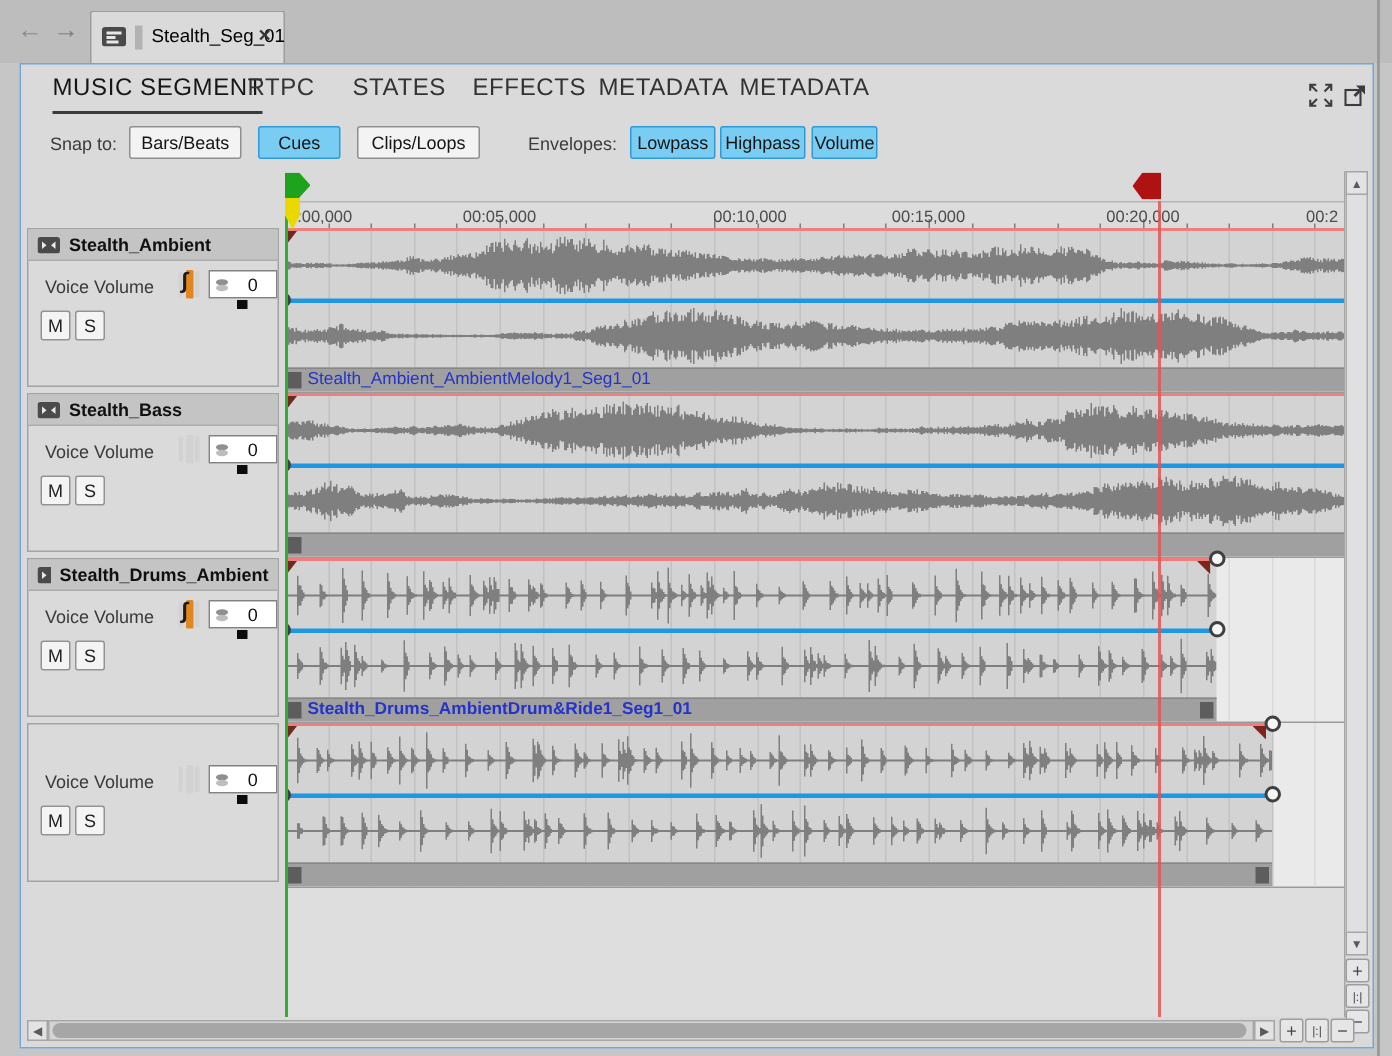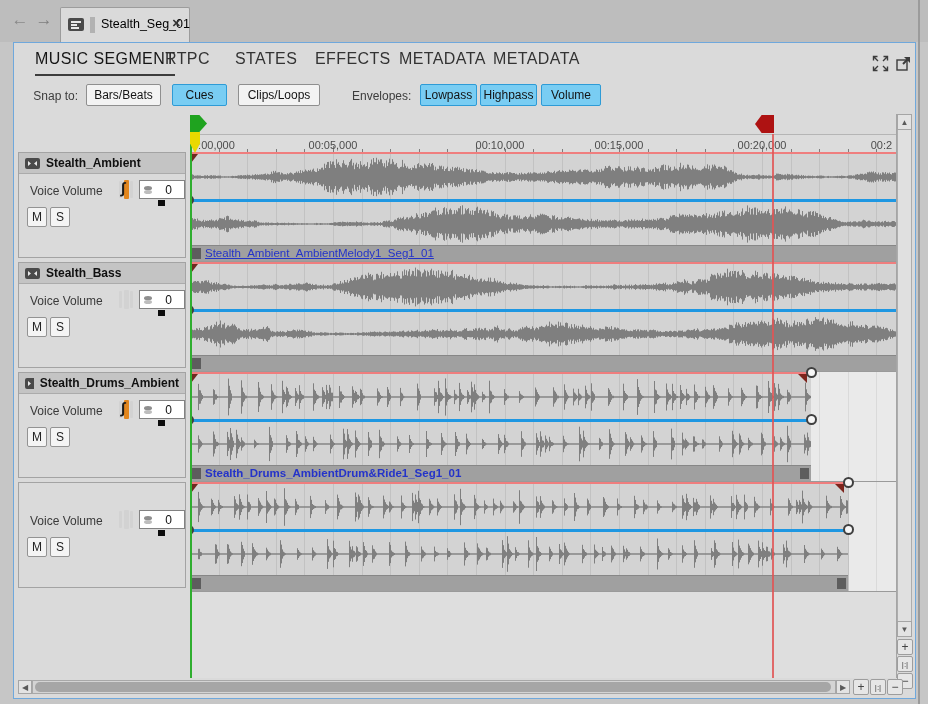--- a/index.html
+++ b/index.html
@@ -138,21 +138,21 @@
   </svg>
 </span>
 
 <div class="tlabel" style="left:24px;width:54px;text-align:right">Snap to:</div>
 <div class="tbtn" style="left:86px;width:75px">Bars/Beats</div>
 <div class="tbtn active" style="left:172px;width:55px">Cues</div>
 <div class="tbtn" style="left:238px;width:82px">Clips/Loops</div>
 <div class="tlabel" style="left:352px">Envelopes:</div>
 <div class="tbtn active" style="left:420px;width:57px">Lowpass</div>
 <div class="tbtn active" style="left:480px;width:57px">Highpass</div>
-<div class="tbtn active" style="left:541px;width:60px">Volume</div>
+<div class="tbtn active" style="left:541px;width:44px">Volume</div>
 
 <div class="thead" style="top:152px">
   <div class="tbar">
     <svg width="15" height="11">
         <rect width="15" height="11" rx="2" fill="#4a4a4a"></rect>
         <polygon points="6,5.5 3,3 3,8" fill="#e9e9e9"></polygon>
         <polygon points="9,5.5 12,3 12,8" fill="#e9e9e9"></polygon>
       </svg>
     <span class="tname">Stealth_Ambient</span>
   </div>
@@ -313,21 +313,21 @@
       <div class="env-top" style="width: 706px; background: rgb(239, 126, 126);"></div>
     <svg class="wave w1" width="706" height="42">
         <path d="M0.5 19.2V22.8M1.5 19.5V22.5M2.5 18.4V23.6M3.5 18.9V23.1M4.5 19.8V22.2M5.5 19.6V22.4M6.5 19.6V22.4M7.5 19.3V22.7M8.5 19.5V22.5M9.5 19.5V22.5M10.5 19.5V22.5M11.5 20.0V22.0M12.5 20.0V22.0M13.5 20.1V21.9M14.5 19.4V22.6M15.5 19.4V22.6M16.5 19.8V22.2M17.5 19.1V22.9M18.5 20.0V22.0M19.5 19.8V22.2M20.5 19.3V22.7M21.5 19.1V22.9M22.5 19.8V22.2M23.5 19.3V22.7M24.5 19.5V22.5M25.5 19.4V22.6M26.5 20.0V22.0M27.5 19.8V22.2M28.5 19.6V22.4M29.5 19.7V22.3M30.5 19.5V22.5M31.5 20.3V21.7M32.5 20.3V21.7M33.5 20.4V21.6M34.5 20.2V21.8M35.5 20.3V21.7M36.5 20.3V21.7M37.5 20.4V21.6M38.5 20.2V21.8M39.5 20.4V21.6M40.5 20.3V21.7M41.5 20.1V21.9M42.5 19.8V22.2M43.5 20.0V22.0M44.5 20.2V21.8M45.5 19.9V22.1M46.5 20.0V22.0M47.5 19.7V22.3M48.5 19.3V22.7M49.5 19.5V22.5M50.5 19.2V22.8M51.5 19.1V22.9M52.5 19.7V22.3M53.5 19.2V22.8M54.5 19.3V22.7M55.5 19.0V23.0M56.5 19.6V22.4M57.5 18.6V23.4M58.5 19.2V22.8M59.5 18.9V23.1M60.5 19.6V22.4M61.5 19.7V22.3M62.5 18.6V23.4M63.5 19.3V22.7M64.5 18.9V23.1M65.5 18.1V23.9M66.5 19.1V22.9M67.5 18.4V23.6M68.5 19.0V23.0M69.5 18.5V23.5M70.5 18.6V23.4M71.5 18.2V23.8M72.5 18.5V23.5M73.5 18.2V23.8M74.5 17.9V24.1M75.5 17.5V24.5M76.5 18.9V23.1M77.5 17.7V24.3M78.5 18.2V23.8M79.5 18.6V23.4M80.5 18.1V23.9M81.5 15.7V26.3M82.5 17.8V24.2M83.5 14.9V27.1M84.5 16.5V25.5M85.5 14.9V27.1M86.5 16.7V25.3M87.5 16.5V25.5M88.5 16.2V25.8M89.5 16.1V25.9M90.5 18.5V23.5M91.5 16.6V25.4M92.5 17.2V24.8M93.5 18.3V23.7M94.5 18.2V23.8M95.5 18.1V23.9M96.5 18.6V23.4M97.5 17.2V24.8M98.5 18.2V23.8M99.5 17.2V24.8M100.5 16.4V25.6M101.5 16.9V25.1M102.5 17.7V24.3M103.5 18.5V23.5M104.5 17.0V25.0M105.5 16.8V25.2M106.5 15.5V26.5M107.5 16.8V25.2M108.5 15.3V26.7M109.5 17.1V24.9M110.5 14.1V27.9M111.5 17.1V24.9M112.5 14.6V27.4M113.5 15.9V26.1M114.5 15.4V26.6M115.5 13.5V28.5M116.5 14.7V27.3M117.5 15.5V26.5M118.5 14.0V28.0M119.5 14.9V27.1M120.5 13.8V28.2M121.5 15.6V26.4M122.5 13.7V28.3M123.5 12.6V29.4M124.5 15.1V26.9M125.5 15.9V26.1M126.5 16.1V25.9M127.5 12.4V29.6M128.5 15.0V27.0M129.5 13.1V28.9M130.5 13.4V28.6M131.5 11.8V30.2M132.5 11.6V30.4M133.5 13.7V28.3M134.5 7.7V34.3M135.5 12.0V30.0M136.5 8.7V33.3M137.5 6.0V36.0M138.5 5.9V36.1M139.5 12.0V30.0M140.5 5.2V36.8M141.5 8.3V33.7M142.5 5.7V36.3M143.5 5.5V36.5M144.5 9.1V32.9M145.5 11.9V30.1M146.5 3.2V38.8M147.5 7.7V34.3M148.5 6.2V35.8M149.5 9.0V33.0M150.5 10.5V31.5M151.5 11.4V30.6M152.5 7.2V34.8M153.5 4.2V37.8M154.5 7.6V34.4M155.5 9.0V33.0M156.5 8.8V33.2M157.5 11.4V30.6M158.5 9.5V32.5M159.5 6.0V36.0M160.5 4.5V37.5M161.5 2.9V39.1M162.5 9.5V32.5M163.5 6.8V35.2M164.5 13.2V28.8M165.5 8.5V33.5M166.5 6.7V35.3M167.5 11.0V31.0M168.5 8.1V33.9M169.5 12.7V29.3M170.5 5.2V36.8M171.5 8.8V33.2M172.5 10.5V31.5M173.5 9.1V32.9M174.5 8.3V33.7M175.5 10.7V31.3M176.5 10.0V32.0M177.5 6.2V35.8M178.5 12.9V29.1M179.5 11.2V30.8M180.5 7.6V34.4M181.5 3.5V38.5M182.5 8.6V33.4M183.5 2.0V40.0M184.5 6.2V35.8M185.5 6.3V35.7M186.5 1.8V40.2M187.5 8.1V33.9M188.5 3.7V38.3M189.5 5.7V36.3M190.5 3.4V38.6M191.5 3.3V38.7M192.5 7.2V34.8M193.5 10.3V31.7M194.5 7.2V34.8M195.5 11.6V30.4M196.5 4.4V37.6M197.5 10.0V32.0M198.5 6.4V35.6M199.5 2.7V39.3M200.5 8.2V33.8M201.5 7.8V34.2M202.5 3.2V38.8M203.5 5.8V36.2M204.5 8.6V33.4M205.5 8.3V33.7M206.5 7.0V35.0M207.5 10.9V31.1M208.5 12.5V29.5M209.5 12.4V29.6M210.5 11.0V31.0M211.5 10.7V31.3M212.5 3.9V38.1M213.5 11.2V30.8M214.5 7.5V34.5M215.5 9.8V32.2M216.5 11.9V30.1M217.5 10.5V31.5M218.5 12.6V29.4M219.5 12.9V29.1M220.5 12.1V29.9M221.5 14.0V28.0M222.5 11.5V30.5M223.5 12.0V30.0M224.5 9.3V32.7M225.5 12.3V29.7M226.5 12.4V29.6M227.5 8.1V33.9M228.5 7.2V34.8M229.5 11.1V30.9M230.5 9.0V33.0M231.5 9.5V32.5M232.5 10.3V31.7M233.5 12.1V29.9M234.5 7.6V34.4M235.5 8.7V33.3M236.5 9.8V32.2M237.5 11.1V30.9M238.5 9.1V32.9M239.5 7.1V34.9M240.5 10.6V31.4M241.5 7.9V34.1M242.5 7.0V35.0M243.5 9.3V32.7M244.5 14.2V27.8M245.5 10.7V31.3M246.5 14.3V27.7M247.5 12.8V29.2M248.5 13.1V28.9M249.5 9.7V32.3M250.5 10.4V31.6M251.5 9.7V32.3M252.5 13.1V28.9M253.5 10.4V31.6M254.5 15.0V27.0M255.5 13.0V29.0M256.5 12.3V29.7M257.5 10.7V31.3M258.5 15.0V27.0M259.5 15.1V26.9M260.5 12.7V29.3M261.5 14.2V27.8M262.5 10.9V31.1M263.5 15.1V26.9M264.5 12.2V29.8M265.5 11.3V30.7M266.5 12.1V29.9M267.5 10.8V31.2M268.5 13.9V28.1M269.5 11.5V30.5M270.5 13.9V28.1M271.5 13.1V28.9M272.5 15.1V26.9M273.5 12.2V29.8M274.5 16.2V25.8M275.5 15.9V26.1M276.5 12.7V29.3M277.5 13.3V28.7M278.5 14.1V27.9M279.5 13.2V28.8M280.5 16.5V25.5M281.5 13.5V28.5M282.5 13.2V28.8M283.5 15.3V26.7M284.5 16.2V25.8M285.5 14.0V28.0M286.5 13.3V28.7M287.5 16.1V25.9M288.5 16.0V26.0M289.5 14.7V27.3M290.5 16.5V25.5M291.5 14.5V27.5M292.5 14.7V27.3M293.5 14.8V27.2M294.5 15.4V26.6M295.5 15.6V26.4M296.5 16.9V25.1M297.5 17.1V24.9M298.5 17.7V24.3M299.5 17.3V24.7M300.5 17.3V24.7M301.5 17.7V24.3M302.5 16.1V25.9M303.5 16.8V25.2M304.5 18.1V23.9M305.5 18.0V24.0M306.5 16.5V25.5M307.5 17.2V24.8M308.5 17.4V24.6M309.5 16.3V25.7M310.5 17.1V24.9M311.5 18.1V23.9M312.5 16.9V25.1M313.5 18.4V23.6M314.5 17.1V24.9M315.5 17.2V24.8M316.5 16.6V25.4M317.5 16.1V25.9M318.5 18.2V23.8M319.5 16.2V25.8M320.5 16.3V25.7M321.5 16.9V25.1M322.5 17.3V24.7M323.5 17.0V25.0M324.5 17.0V25.0M325.5 18.1V23.9M326.5 17.6V24.4M327.5 18.6V23.4M328.5 18.7V23.3M329.5 17.0V25.0M330.5 18.5V23.5M331.5 16.6V25.4M332.5 17.9V24.1M333.5 18.3V23.7M334.5 17.2V24.8M335.5 17.8V24.2M336.5 18.2V23.8M337.5 17.1V24.9M338.5 16.3V25.7M339.5 17.6V24.4M340.5 16.3V25.7M341.5 17.5V24.5M342.5 17.4V24.6M343.5 16.4V25.6M344.5 16.3V25.7M345.5 16.7V25.3M346.5 16.9V25.1M347.5 17.8V24.2M348.5 17.4V24.6M349.5 17.4V24.6M350.5 16.5V25.5M351.5 18.0V24.0M352.5 16.7V25.3M353.5 17.8V24.2M354.5 16.4V25.6M355.5 17.5V24.5M356.5 16.9V25.1M357.5 15.4V26.6M358.5 15.2V26.8M359.5 16.0V26.0M360.5 16.6V25.4M361.5 16.4V25.6M362.5 17.0V25.0M363.5 16.1V25.9M364.5 14.8V27.2M365.5 17.3V24.7M366.5 15.9V26.1M367.5 15.4V26.6M368.5 14.9V27.1M369.5 14.1V27.9M370.5 15.8V26.2M371.5 15.8V26.2M372.5 14.4V27.6M373.5 15.1V26.9M374.5 16.2V25.8M375.5 15.0V27.0M376.5 16.1V25.9M377.5 15.8V26.2M378.5 15.8V26.2M379.5 13.7V28.3M380.5 14.6V27.4M381.5 15.0V27.0M382.5 13.8V28.2M383.5 14.7V27.3M384.5 15.1V26.9M385.5 14.8V27.2M386.5 16.3V25.7M387.5 15.5V26.5M388.5 14.6V27.4M389.5 13.8V28.2M390.5 13.4V28.6M391.5 15.6V26.4M392.5 15.9V26.1M393.5 14.0V28.0M394.5 13.6V28.4M395.5 13.5V28.5M396.5 14.0V28.0M397.5 13.6V28.4M398.5 14.7V27.3M399.5 15.9V26.1M400.5 15.7V26.3M401.5 14.9V27.1M402.5 16.5V25.5M403.5 16.3V25.7M404.5 15.5V26.5M405.5 15.7V26.3M406.5 13.3V28.7M407.5 14.1V27.9M408.5 15.9V26.1M409.5 13.6V28.4M410.5 16.1V25.9M411.5 12.8V29.2M412.5 14.6V27.4M413.5 14.7V27.3M414.5 12.6V29.4M415.5 10.0V32.0M416.5 11.8V30.2M417.5 12.0V30.0M418.5 10.2V31.8M419.5 9.7V32.3M420.5 10.9V31.1M421.5 14.5V27.5M422.5 12.8V29.2M423.5 14.0V28.0M424.5 14.8V27.2M425.5 11.8V30.2M426.5 12.2V29.8M427.5 12.2V29.8M428.5 10.3V31.7M429.5 10.4V31.6M430.5 12.3V29.7M431.5 13.4V28.6M432.5 14.1V27.9M433.5 15.6V26.4M434.5 11.1V30.9M435.5 14.6V27.4M436.5 15.3V26.7M437.5 14.4V27.6M438.5 10.3V31.7M439.5 13.8V28.2M440.5 10.5V31.5M441.5 14.4V27.6M442.5 14.6V27.4M443.5 15.2V26.8M444.5 11.9V30.1M445.5 14.0V28.0M446.5 12.3V29.7M447.5 10.5V31.5M448.5 11.7V30.3M449.5 13.3V28.7M450.5 15.7V26.3M451.5 12.4V29.6M452.5 12.0V30.0M453.5 11.6V30.4M454.5 12.2V29.8M455.5 15.5V26.5M456.5 15.7V26.3M457.5 16.0V26.0M458.5 13.3V28.7M459.5 14.5V27.5M460.5 13.6V28.4M461.5 15.2V26.8M462.5 13.4V28.6M463.5 12.8V29.2M464.5 16.0V26.0M465.5 11.0V31.0M466.5 12.3V29.7M467.5 13.0V29.0M468.5 12.5V29.5M469.5 15.4V26.6M470.5 11.7V30.3M471.5 9.3V32.7M472.5 9.1V32.9M473.5 8.4V33.6M474.5 14.1V27.9M475.5 8.9V33.1M476.5 14.0V28.0M477.5 14.3V27.7M478.5 9.5V32.5M479.5 12.3V29.7M480.5 10.9V31.1M481.5 14.8V27.2M482.5 14.6V27.4M483.5 13.9V28.1M484.5 10.5V31.5M485.5 12.8V29.2M486.5 12.5V29.5M487.5 13.7V28.3M488.5 14.6V27.4M489.5 11.1V30.9M490.5 6.8V35.2M491.5 12.8V29.2M492.5 11.5V30.5M493.5 9.3V32.7M494.5 13.1V28.9M495.5 11.8V30.2M496.5 12.5V29.5M497.5 8.5V33.5M498.5 8.8V33.2M499.5 11.4V30.6M500.5 12.7V29.3M501.5 13.7V28.3M502.5 9.5V32.5M503.5 12.5V29.5M504.5 13.3V28.7M505.5 11.9V30.1M506.5 13.6V28.4M507.5 13.5V28.5M508.5 14.2V27.8M509.5 14.1V27.9M510.5 14.6V27.4M511.5 13.8V28.2M512.5 12.9V29.1M513.5 12.5V29.5M514.5 10.4V31.6M515.5 12.2V29.8M516.5 12.4V29.6M517.5 8.3V33.7M518.5 13.1V28.9M519.5 9.5V32.5M520.5 14.7V27.3M521.5 12.4V29.6M522.5 8.7V33.3M523.5 10.6V31.4M524.5 8.5V33.5M525.5 9.8V32.2M526.5 12.2V29.8M527.5 12.9V29.1M528.5 10.8V31.2M529.5 10.6V31.4M530.5 11.5V30.5M531.5 11.1V30.9M532.5 12.9V29.1M533.5 13.3V28.7M534.5 9.8V32.2M535.5 10.6V31.4M536.5 11.5V30.5M537.5 15.2V26.8M538.5 14.4V27.6M539.5 15.5V26.5M540.5 14.1V27.9M541.5 14.2V27.8M542.5 15.8V26.2M543.5 15.5V26.5M544.5 17.6V24.4M545.5 16.5V25.5M546.5 17.0V25.0M547.5 18.7V23.3M548.5 18.7V23.3M549.5 18.3V23.7M550.5 18.7V23.3M551.5 17.6V24.4M552.5 19.3V22.7M553.5 18.9V23.1M554.5 19.2V22.8M555.5 19.9V22.1M556.5 19.2V22.8M557.5 18.7V23.3M558.5 19.7V22.3M559.5 19.3V22.7M560.5 19.6V22.4M561.5 19.3V22.7M562.5 19.0V23.0M563.5 18.9V23.1M564.5 19.1V22.9M565.5 19.5V22.5M566.5 19.2V22.8M567.5 19.2V22.8M568.5 18.3V23.7M569.5 18.5V23.5M570.5 19.5V22.5M571.5 19.6V22.4M572.5 19.3V22.7M573.5 19.1V22.9M574.5 19.7V22.3M575.5 19.5V22.5M576.5 19.4V22.6M577.5 20.0V22.0M578.5 19.5V22.5M579.5 19.5V22.5M580.5 19.7V22.3M581.5 20.0V22.0M582.5 19.4V22.6M583.5 19.7V22.3M584.5 19.5V22.5M585.5 19.0V23.0M586.5 17.6V24.4M587.5 17.7V24.3M588.5 17.7V24.3M589.5 18.1V23.9M590.5 18.0V24.0M591.5 18.7V23.3M592.5 18.6V23.4M593.5 19.2V22.8M594.5 18.7V23.3M595.5 18.4V23.6M596.5 19.4V22.6M597.5 17.8V24.2M598.5 18.4V23.6M599.5 18.2V23.8M600.5 19.2V22.8M601.5 18.3V23.7M602.5 18.3V23.7M603.5 19.4V22.6M604.5 19.5V22.5M605.5 19.2V22.8M606.5 18.8V23.2M607.5 19.5V22.5M608.5 18.8V23.2M609.5 19.6V22.4M610.5 19.9V22.1M611.5 18.9V23.1M612.5 19.8V22.2M613.5 19.1V22.9M614.5 20.0V22.0M615.5 19.6V22.4M616.5 20.2V21.8M617.5 19.9V22.1M618.5 19.6V22.4M619.5 19.8V22.2M620.5 19.8V22.2M621.5 20.1V21.9M622.5 19.6V22.4M623.5 20.1V21.9M624.5 20.1V21.9M625.5 20.3V21.7M626.5 20.0V22.0M627.5 19.7V22.3M628.5 19.9V22.1M629.5 19.6V22.4M630.5 19.5V22.5M631.5 19.5V22.5M632.5 19.8V22.2M633.5 19.8V22.2M634.5 20.2V21.8M635.5 20.4V21.6M636.5 20.4V21.6M637.5 20.1V21.9M638.5 19.9V22.1M639.5 20.4V21.6M640.5 20.2V21.8M641.5 20.3V21.7M642.5 20.3V21.7M643.5 20.2V21.8M644.5 20.2V21.8M645.5 20.1V21.9M646.5 20.1V21.9M647.5 19.8V22.2M648.5 20.2V21.8M649.5 19.9V22.1M650.5 20.0V22.0M651.5 19.5V22.5M652.5 19.8V22.2M653.5 19.9V22.1M654.5 20.0V22.0M655.5 20.2V21.8M656.5 20.3V21.7M657.5 19.9V22.1M658.5 19.4V22.6M659.5 19.3V22.7M660.5 19.3V22.7M661.5 19.3V22.7M662.5 19.8V22.2M663.5 19.4V22.6M664.5 19.7V22.3M665.5 18.6V23.4M666.5 18.5V23.5M667.5 18.0V24.0M668.5 18.8V23.2M669.5 18.6V23.4M670.5 17.7V24.3M671.5 17.9V24.1M672.5 17.8V24.2M673.5 18.7V23.3M674.5 17.9V24.1M675.5 17.5V24.5M676.5 18.2V23.8M677.5 16.2V25.8M678.5 16.4V25.6M679.5 15.7V26.3M680.5 16.5V25.5M681.5 15.6V26.4M682.5 16.4V25.6M683.5 15.4V26.6M684.5 17.3V24.7M685.5 16.0V26.0M686.5 17.5V24.5M687.5 18.2V23.8M688.5 16.5V25.5M689.5 18.7V23.3M690.5 17.3V24.7M691.5 18.8V23.2M692.5 16.3V25.7M693.5 16.5V25.5M694.5 17.7V24.3M695.5 16.1V25.9M696.5 18.2V23.8M697.5 16.8V25.2M698.5 17.5V24.5M699.5 16.5V25.5M700.5 18.0V24.0M701.5 18.5V23.5M702.5 17.0V25.0M703.5 17.1V24.9M704.5 16.5V25.5M705.5 16.6V25.4" stroke="#7f7f7f" stroke-width="1" fill="none"></path>
       </svg>
     <div class="env-vol" style="width: 706px; background: rgb(30, 151, 226);"></div>
     <svg class="wave w2" width="706" height="40">
         <path d="M0.5 13.1V26.9M1.5 14.5V25.5M2.5 14.1V25.9M3.5 15.6V24.4M4.5 14.7V25.3M5.5 15.0V25.0M6.5 17.1V22.9M7.5 14.5V25.5M8.5 16.4V23.6M9.5 16.6V23.4M10.5 16.9V23.1M11.5 17.7V22.3M12.5 17.1V22.9M13.5 15.8V24.2M14.5 17.9V22.1M15.5 16.4V23.6M16.5 17.0V23.0M17.5 16.5V23.5M18.5 17.0V23.0M19.5 16.0V24.0M20.5 16.5V23.5M21.5 15.4V24.6M22.5 16.6V23.4M23.5 16.3V23.7M24.5 17.3V22.7M25.5 16.3V23.7M26.5 15.7V24.3M27.5 17.1V22.9M28.5 15.7V24.3M29.5 14.1V25.9M30.5 14.2V25.8M31.5 14.5V25.5M32.5 14.6V25.4M33.5 15.0V25.0M34.5 13.5V26.5M35.5 16.1V23.9M36.5 12.2V27.8M37.5 11.7V28.3M38.5 12.1V27.9M39.5 15.9V24.1M40.5 14.7V25.3M41.5 15.7V24.3M42.5 15.6V24.4M43.5 16.6V23.4M44.5 16.0V24.0M45.5 15.5V24.5M46.5 16.2V23.8M47.5 16.5V23.5M48.5 15.4V24.6M49.5 17.2V22.8M50.5 17.3V22.7M51.5 15.9V24.1M52.5 16.9V23.1M53.5 16.2V23.8M54.5 17.9V22.1M55.5 17.6V22.4M56.5 17.5V22.5M57.5 17.1V22.9M58.5 17.1V22.9M59.5 16.5V23.5M60.5 16.9V23.1M61.5 17.8V22.2M62.5 17.3V22.7M63.5 17.5V22.5M64.5 16.2V23.8M65.5 16.7V23.3M66.5 16.7V23.3M67.5 18.2V21.8M68.5 17.8V22.2M69.5 18.5V21.5M70.5 18.7V21.3M71.5 18.5V21.5M72.5 18.9V21.1M73.5 18.6V21.4M74.5 19.2V20.8M75.5 18.5V21.5M76.5 18.5V21.5M77.5 18.8V21.2M78.5 18.3V21.7M79.5 19.1V20.9M80.5 18.9V21.1M81.5 18.7V21.3M82.5 18.8V21.2M83.5 19.0V21.0M84.5 19.1V20.9M85.5 19.0V21.0M86.5 18.9V21.1M87.5 18.4V21.6M88.5 18.9V21.1M89.5 19.2V20.8M90.5 19.0V21.0M91.5 18.9V21.1M92.5 18.9V21.1M93.5 19.0V21.0M94.5 18.7V21.3M95.5 19.1V20.9M96.5 19.1V20.9M97.5 19.2V20.8M98.5 18.6V21.4M99.5 19.1V20.9M100.5 19.2V20.8M101.5 19.0V21.0M102.5 19.1V20.9M103.5 18.8V21.2M104.5 19.1V20.9M105.5 19.1V20.9M106.5 19.3V20.7M107.5 19.1V20.9M108.5 19.3V20.7M109.5 19.3V20.7M110.5 19.4V20.6M111.5 19.1V20.9M112.5 19.2V20.8M113.5 19.3V20.7M114.5 19.2V20.8M115.5 19.4V20.6M116.5 19.2V20.8M117.5 19.2V20.8M118.5 19.4V20.6M119.5 19.4V20.6M120.5 19.4V20.6M121.5 19.4V20.6M122.5 19.4V20.6M123.5 19.4V20.6M124.5 19.2V20.8M125.5 19.3V20.7M126.5 18.9V21.1M127.5 19.1V20.9M128.5 19.4V20.6M129.5 19.3V20.7M130.5 19.0V21.0M131.5 19.2V20.8M132.5 19.2V20.8M133.5 19.4V20.6M134.5 19.3V20.7M135.5 19.3V20.7M136.5 19.4V20.6M137.5 19.2V20.8M138.5 19.4V20.6M139.5 19.1V20.9M140.5 19.0V21.0M141.5 18.9V21.1M142.5 19.0V21.0M143.5 18.6V21.4M144.5 18.2V21.8M145.5 18.2V21.8M146.5 18.6V21.4M147.5 18.4V21.6M148.5 18.1V21.9M149.5 18.0V22.0M150.5 17.9V22.1M151.5 18.4V21.6M152.5 17.6V22.4M153.5 17.9V22.1M154.5 18.0V22.0M155.5 18.1V21.9M156.5 18.5V21.5M157.5 17.8V22.2M158.5 18.5V21.5M159.5 18.0V22.0M160.5 18.0V22.0M161.5 18.3V21.7M162.5 18.2V21.8M163.5 18.2V21.8M164.5 18.3V21.7M165.5 18.4V21.6M166.5 17.3V22.7M167.5 18.0V22.0M168.5 18.4V21.6M169.5 18.3V21.7M170.5 18.1V21.9M171.5 17.8V22.2M172.5 19.0V21.0M173.5 18.4V21.6M174.5 18.6V21.4M175.5 18.7V21.3M176.5 18.8V21.2M177.5 18.5V21.5M178.5 19.1V20.9M179.5 19.2V20.8M180.5 18.5V21.5M181.5 18.4V21.6M182.5 18.7V21.3M183.5 18.5V21.5M184.5 18.1V21.9M185.5 18.7V21.3M186.5 18.8V21.2M187.5 18.1V21.9M188.5 18.8V21.2M189.5 19.0V21.0M190.5 18.1V21.9M191.5 19.0V21.0M192.5 18.4V21.6M193.5 17.1V22.9M194.5 16.9V23.1M195.5 17.4V22.6M196.5 16.6V23.4M197.5 17.5V22.5M198.5 16.7V23.3M199.5 16.4V23.6M200.5 18.0V22.0M201.5 17.5V22.5M202.5 18.0V22.0M203.5 17.4V22.6M204.5 15.8V24.2M205.5 15.5V24.5M206.5 16.4V23.6M207.5 14.1V25.9M208.5 13.6V26.4M209.5 15.0V25.0M210.5 13.5V26.5M211.5 14.7V25.3M212.5 14.0V26.0M213.5 12.7V27.3M214.5 15.7V24.3M215.5 15.1V24.9M216.5 13.5V26.5M217.5 13.2V26.8M218.5 15.3V24.7M219.5 13.7V26.3M220.5 13.4V26.6M221.5 11.8V28.2M222.5 13.1V26.9M223.5 14.8V25.2M224.5 14.4V25.6M225.5 13.4V26.6M226.5 9.2V30.8M227.5 10.7V29.3M228.5 13.0V27.0M229.5 14.4V25.6M230.5 14.3V25.7M231.5 9.9V30.1M232.5 12.0V28.0M233.5 9.0V31.0M234.5 13.2V26.8M235.5 8.2V31.8M236.5 8.8V31.2M237.5 12.9V27.1M238.5 10.7V29.3M239.5 9.0V31.0M240.5 9.8V30.2M241.5 7.6V32.4M242.5 6.8V33.2M243.5 6.5V33.5M244.5 6.4V33.6M245.5 3.6V36.4M246.5 7.4V32.6M247.5 11.2V28.8M248.5 6.1V33.9M249.5 11.0V29.0M250.5 10.0V30.0M251.5 10.7V29.3M252.5 8.8V31.2M253.5 4.1V35.9M254.5 3.2V36.8M255.5 10.5V29.5M256.5 4.3V35.7M257.5 7.7V32.3M258.5 10.2V29.8M259.5 5.7V34.3M260.5 4.5V35.5M261.5 6.1V33.9M262.5 10.3V29.7M263.5 9.8V30.2M264.5 6.1V33.9M265.5 9.8V30.2M266.5 6.2V33.8M267.5 7.5V32.5M268.5 4.2V35.8M269.5 4.4V35.6M270.5 2.1V37.9M271.5 10.5V29.5M272.5 1.3V38.7M273.5 10.4V29.6M274.5 9.7V30.3M275.5 4.4V35.6M276.5 6.3V33.7M277.5 5.0V35.0M278.5 4.1V35.9M279.5 9.6V30.4M280.5 6.8V33.2M281.5 10.7V29.3M282.5 6.2V33.8M283.5 11.0V29.0M284.5 7.0V33.0M285.5 6.7V33.3M286.5 3.6V36.4M287.5 2.7V37.3M288.5 9.1V30.9M289.5 6.2V33.8M290.5 4.3V35.7M291.5 6.2V33.8M292.5 9.4V30.6M293.5 6.5V33.5M294.5 6.0V34.0M295.5 10.2V29.8M296.5 8.4V31.6M297.5 5.8V34.2M298.5 8.7V31.3M299.5 12.1V27.9M300.5 12.2V27.8M301.5 6.6V33.4M302.5 7.8V32.2M303.5 7.1V32.9M304.5 11.8V28.2M305.5 9.4V30.6M306.5 13.3V26.7M307.5 10.3V29.7M308.5 11.2V28.8M309.5 13.2V26.8M310.5 14.6V25.4M311.5 13.2V26.8M312.5 11.8V28.2M313.5 11.9V28.1M314.5 9.9V30.1M315.5 13.3V26.7M316.5 10.8V29.2M317.5 10.5V29.5M318.5 15.4V24.6M319.5 13.2V26.8M320.5 12.3V27.7M321.5 15.5V24.5M322.5 15.6V24.4M323.5 11.5V28.5M324.5 11.3V28.7M325.5 11.4V28.6M326.5 13.1V26.9M327.5 11.7V28.3M328.5 14.3V25.7M329.5 11.4V28.6M330.5 14.9V25.1M331.5 14.5V25.5M332.5 15.3V24.7M333.5 13.6V26.4M334.5 13.1V26.9M335.5 12.1V27.9M336.5 13.1V26.9M337.5 15.0V25.0M338.5 13.5V26.5M339.5 12.5V27.5M340.5 10.3V29.7M341.5 12.8V27.2M342.5 13.3V26.7M343.5 13.3V26.7M344.5 14.7V25.3M345.5 12.4V27.6M346.5 13.2V26.8M347.5 10.9V29.1M348.5 11.4V28.6M349.5 11.7V28.3M350.5 9.7V30.3M351.5 10.7V29.3M352.5 9.8V30.2M353.5 10.7V29.3M354.5 10.4V29.6M355.5 11.1V28.9M356.5 11.1V28.9M357.5 12.1V27.9M358.5 12.1V27.9M359.5 13.9V26.1M360.5 14.3V25.7M361.5 15.6V24.4M362.5 11.3V28.7M363.5 12.1V27.9M364.5 11.3V28.7M365.5 15.3V24.7M366.5 14.0V26.0M367.5 13.0V27.0M368.5 15.8V24.2M369.5 15.2V24.8M370.5 15.5V24.5M371.5 13.3V26.7M372.5 15.3V24.7M373.5 15.2V24.8M374.5 14.3V25.7M375.5 13.9V26.1M376.5 14.2V25.8M377.5 13.0V27.0M378.5 12.7V27.3M379.5 14.0V26.0M380.5 13.4V26.6M381.5 16.0V24.0M382.5 14.2V25.8M383.5 14.7V25.3M384.5 15.1V24.9M385.5 15.2V24.8M386.5 15.2V24.8M387.5 14.9V25.1M388.5 14.7V25.3M389.5 14.3V25.7M390.5 15.5V24.5M391.5 16.4V23.6M392.5 14.9V25.1M393.5 15.8V24.2M394.5 16.3V23.7M395.5 16.6V23.4M396.5 16.8V23.2M397.5 15.3V24.7M398.5 16.2V23.8M399.5 17.2V22.8M400.5 16.8V23.2M401.5 14.8V25.2M402.5 17.2V22.8M403.5 16.6V23.4M404.5 17.2V22.8M405.5 15.9V24.1M406.5 16.7V23.3M407.5 15.1V24.9M408.5 17.6V22.4M409.5 16.2V23.8M410.5 17.6V22.4M411.5 16.3V23.7M412.5 16.8V23.2M413.5 16.6V23.4M414.5 17.1V22.9M415.5 16.3V23.7M416.5 16.5V23.5M417.5 17.4V22.6M418.5 16.5V23.5M419.5 16.6V23.4M420.5 15.8V24.2M421.5 17.0V23.0M422.5 16.1V23.9M423.5 16.4V23.6M424.5 15.6V24.4M425.5 16.0V24.0M426.5 16.5V23.5M427.5 17.6V22.4M428.5 17.3V22.7M429.5 16.3V23.7M430.5 17.7V22.3M431.5 17.5V22.5M432.5 17.8V22.2M433.5 17.1V22.9M434.5 16.6V23.4M435.5 16.0V24.0M436.5 16.5V23.5M437.5 17.5V22.5M438.5 15.5V24.5M439.5 16.5V23.5M440.5 16.9V23.1M441.5 15.3V24.7M442.5 16.5V23.5M443.5 16.6V23.4M444.5 15.4V24.6M445.5 16.9V23.1M446.5 16.5V23.5M447.5 15.9V24.1M448.5 16.8V23.2M449.5 16.3V23.7M450.5 17.0V23.0M451.5 16.0V24.0M452.5 14.5V25.5M453.5 17.0V23.0M454.5 16.9V23.1M455.5 15.3V24.7M456.5 15.9V24.1M457.5 15.7V24.3M458.5 16.5V23.5M459.5 15.6V24.4M460.5 16.1V23.9M461.5 15.6V24.4M462.5 16.8V23.2M463.5 14.9V25.1M464.5 15.9V24.1M465.5 15.7V24.3M466.5 16.7V23.3M467.5 14.3V25.7M468.5 15.9V24.1M469.5 14.6V25.4M470.5 13.9V26.1M471.5 13.9V26.1M472.5 14.4V25.6M473.5 14.2V25.8M474.5 16.0V24.0M475.5 16.6V23.4M476.5 14.7V25.3M477.5 15.1V24.9M478.5 15.5V24.5M479.5 13.8V26.2M480.5 11.7V28.3M481.5 12.7V27.3M482.5 11.4V28.6M483.5 11.1V28.9M484.5 11.0V29.0M485.5 12.6V27.4M486.5 12.4V27.6M487.5 13.0V27.0M488.5 13.3V26.7M489.5 9.7V30.3M490.5 11.6V28.4M491.5 11.4V28.6M492.5 10.4V29.6M493.5 10.7V29.3M494.5 12.8V27.2M495.5 10.7V29.3M496.5 12.3V27.7M497.5 11.0V29.0M498.5 12.8V27.2M499.5 10.2V29.8M500.5 11.7V28.3M501.5 11.4V28.6M502.5 11.9V28.1M503.5 13.1V26.9M504.5 10.5V29.5M505.5 11.0V29.0M506.5 11.5V28.5M507.5 13.3V26.7M508.5 12.1V27.9M509.5 11.8V28.2M510.5 12.2V27.8M511.5 13.4V26.6M512.5 11.0V29.0M513.5 10.0V30.0M514.5 11.3V28.7M515.5 11.8V28.2M516.5 9.1V30.9M517.5 14.2V25.8M518.5 12.5V27.5M519.5 10.3V29.7M520.5 13.1V26.9M521.5 11.2V28.8M522.5 13.7V26.3M523.5 11.5V28.5M524.5 9.7V30.3M525.5 13.9V26.1M526.5 11.1V28.9M527.5 8.5V31.5M528.5 11.6V28.4M529.5 7.4V32.6M530.5 13.1V26.9M531.5 12.0V28.0M532.5 6.9V33.1M533.5 8.6V31.4M534.5 6.5V33.5M535.5 12.3V27.7M536.5 12.1V27.9M537.5 10.1V29.9M538.5 10.2V29.8M539.5 8.9V31.1M540.5 8.0V32.0M541.5 10.6V29.4M542.5 11.3V28.7M543.5 11.9V28.1M544.5 11.4V28.6M545.5 10.7V29.3M546.5 10.3V29.7M547.5 7.2V32.8M548.5 10.6V29.4M549.5 9.1V30.9M550.5 12.1V27.9M551.5 7.6V32.4M552.5 4.4V35.6M553.5 11.0V29.0M554.5 9.5V30.5M555.5 7.3V32.7M556.5 7.3V32.7M557.5 1.4V38.6M558.5 8.1V31.9M559.5 3.7V36.3M560.5 10.5V29.5M561.5 5.0V35.0M562.5 4.4V35.6M563.5 10.5V29.5M564.5 3.6V36.4M565.5 3.5V36.5M566.5 11.0V29.0M567.5 4.5V35.5M568.5 8.2V31.8M569.5 6.5V33.5M570.5 9.7V30.3M571.5 7.0V33.0M572.5 9.2V30.8M573.5 9.3V30.7M574.5 8.5V31.5M575.5 7.0V33.0M576.5 9.6V30.4M577.5 7.2V32.8M578.5 5.2V34.8M579.5 9.0V31.0M580.5 11.2V28.8M581.5 10.7V29.3M582.5 8.9V31.1M583.5 5.7V34.3M584.5 5.1V34.9M585.5 10.2V29.8M586.5 5.0V35.0M587.5 5.1V34.9M588.5 7.8V32.2M589.5 7.1V32.9M590.5 9.5V30.5M591.5 4.5V35.5M592.5 9.3V30.7M593.5 5.7V34.3M594.5 4.7V35.3M595.5 2.4V37.6M596.5 8.0V32.0M597.5 8.6V31.4M598.5 7.5V32.5M599.5 5.5V34.5M600.5 7.3V32.7M601.5 7.6V32.4M602.5 8.4V31.6M603.5 10.2V29.8M604.5 9.5V30.5M605.5 10.7V29.3M606.5 10.4V29.6M607.5 9.5V30.5M608.5 5.2V34.8M609.5 5.7V34.3M610.5 10.5V29.5M611.5 11.4V28.6M612.5 7.0V33.0M613.5 12.4V27.6M614.5 11.3V28.7M615.5 10.3V29.7M616.5 9.5V30.5M617.5 13.4V26.6M618.5 7.7V32.3M619.5 7.8V32.2M620.5 7.2V32.8M621.5 11.1V28.9M622.5 7.8V32.2M623.5 7.0V33.0M624.5 11.9V28.1M625.5 7.5V32.5M626.5 9.0V31.0M627.5 9.0V31.0M628.5 13.0V27.0M629.5 10.4V29.6M630.5 10.5V29.5M631.5 11.8V28.2M632.5 14.1V25.9M633.5 11.8V28.2M634.5 14.2V25.8M635.5 13.0V27.0M636.5 14.3V25.7M637.5 16.0V24.0M638.5 14.4V25.6M639.5 13.2V26.8M640.5 13.0V27.0M641.5 15.5V24.5M642.5 15.8V24.2M643.5 15.0V25.0M644.5 15.7V24.3M645.5 15.3V24.7M646.5 15.9V24.1M647.5 16.7V23.3M648.5 17.1V22.9M649.5 16.7V23.3M650.5 17.3V22.7M651.5 18.1V21.9M652.5 17.8V22.2M653.5 18.1V21.9M654.5 18.3V21.7M655.5 18.1V21.9M656.5 18.6V21.4M657.5 17.8V22.2M658.5 17.8V22.2M659.5 17.9V22.1M660.5 17.4V22.6M661.5 18.4V21.6M662.5 18.1V21.9M663.5 17.4V22.6M664.5 17.4V22.6M665.5 17.3V22.7M666.5 18.2V21.8M667.5 18.3V21.7M668.5 17.4V22.6M669.5 17.3V22.7M670.5 17.7V22.3M671.5 17.5V22.5M672.5 16.5V23.5M673.5 15.7V24.3M674.5 16.1V23.9M675.5 16.7V23.3M676.5 17.9V22.1M677.5 17.4V22.6M678.5 16.6V23.4M679.5 16.6V23.4M680.5 17.4V22.6M681.5 17.9V22.1M682.5 17.8V22.2M683.5 18.0V22.0M684.5 18.2V21.8M685.5 17.3V22.7M686.5 18.2V21.8M687.5 17.8V22.2M688.5 17.3V22.7M689.5 17.6V22.4M690.5 18.5V21.5M691.5 17.9V22.1M692.5 17.4V22.6M693.5 18.5V21.5M694.5 17.1V22.9M695.5 16.8V23.2M696.5 18.0V22.0M697.5 17.9V22.1M698.5 17.5V22.5M699.5 18.2V21.8M700.5 18.2V21.8M701.5 17.6V22.4M702.5 17.0V23.0M703.5 17.0V23.0M704.5 17.2V22.8M705.5 18.1V21.9" stroke="#7f7f7f" stroke-width="1" fill="none"></path>
       </svg>
     <div class="clipbar" style="width: 706px;">
       <span class="chandle l"></span>
-      <span class="clipname" style="color: rgb(36, 51, 201); text-decoration: underline;">Stealth_Ambient_AmbientMelody1_Seg1_01</span>
+      <span class="clipname" style="color: rgb(36, 51, 201);">Stealth_Ambient_AmbientMelody1_Seg1_01</span>
 
     </div>
   <div class="start-wedge"></div>
       <div class="env-circle" style="left: -6px; top: 43px; width: 10px; height: 10px;"></div>
     </div>
 
   <div class="lane" style="top:148px">
     <div class="clipfill" style="width: 706px;"></div>
     <div class="gline" style="left: 29px; background: rgb(194, 194, 194);"></div>
       <div class="gline" style="left: 57px; background: rgb(194, 194, 194);"></div>

